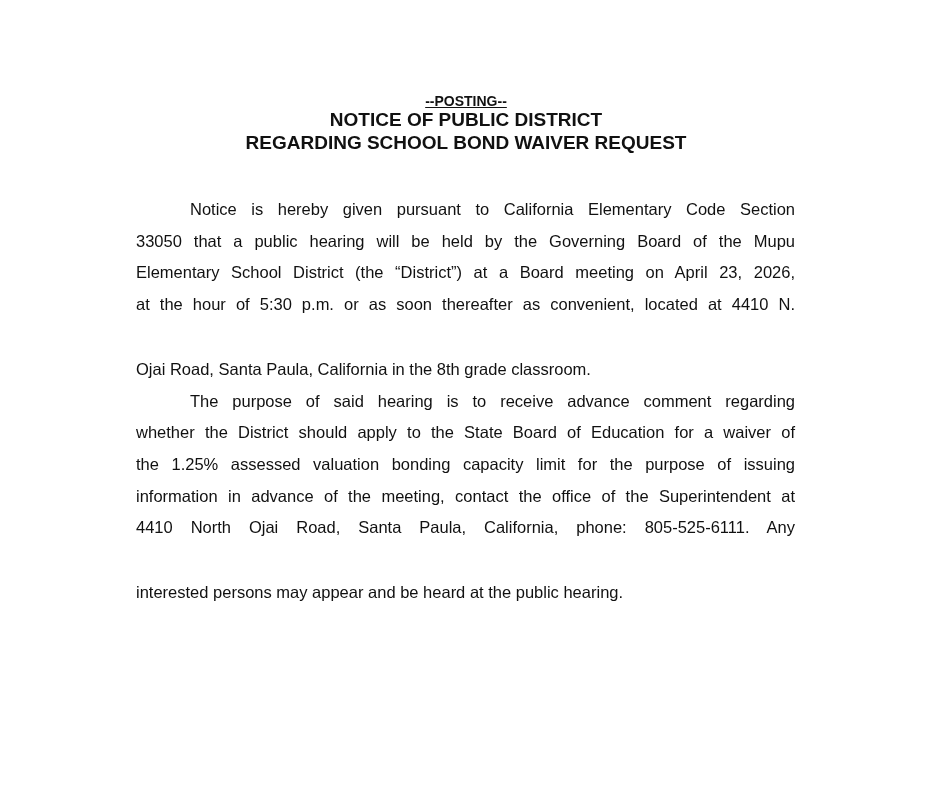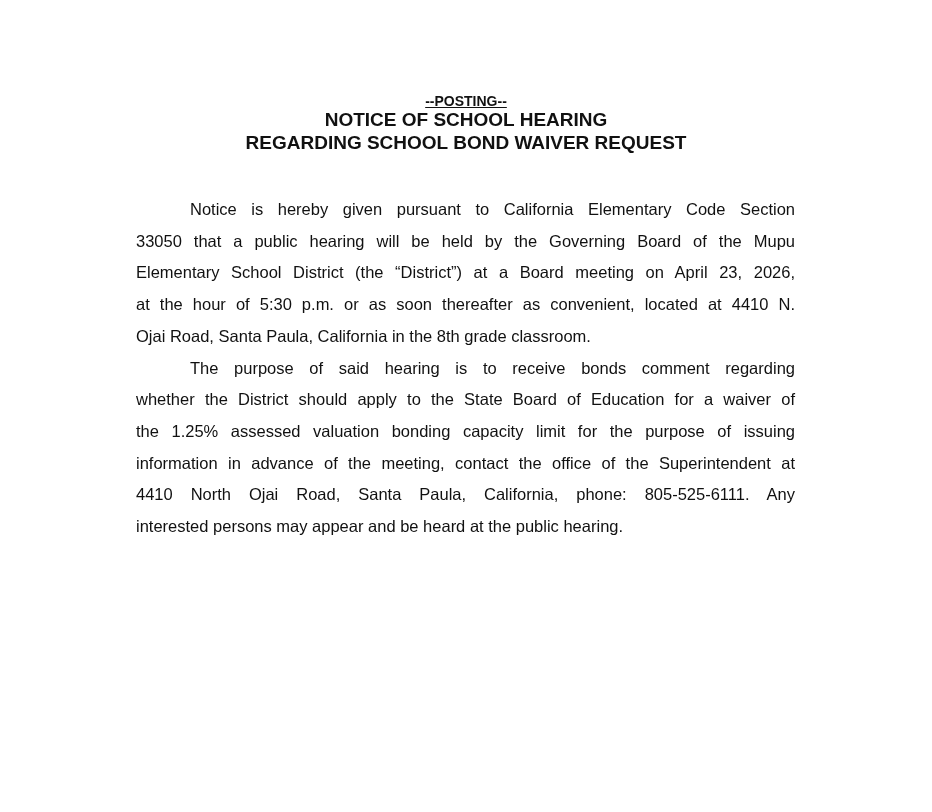--- a/index.html
+++ b/index.html
@@ -60,54 +60,55 @@
       text-align: justify;
     }
     .line {
       display: block;
       text-align: justify;
       text-align-last: justify;
       white-space: nowrap;
     }
     .line.last {
       text-align-last: left;
+      margin-top: 33px;
     }
     .line.first {
       padding-left: 54px;
     }
     .para-wrap {
       text-indent: 0;
     }
   </style>
 </head>
 <body>
 
 <div class="page">
 
   <div class="posting">
     <span>--POSTING--</span>
   </div>
 
   <div class="title">
-    <div>NOTICE OF SCHOOL HEARING</div>
+    <div>NOTICE OF PUBLIC DISTRICT</div>
     <div>REGARDING SCHOOL BOND WAIVER REQUEST</div>
   </div>
 
   <div class="body-text">
 
     <div class="para-wrap">
       <span class="line first">Notice is hereby given pursuant to California Elementary Code Section</span>
       <span class="line">33050 that a public hearing will be held by the Governing Board of the Mupu</span>
       <span class="line">Elementary School District (the “District”) at a Board meeting on April 23, 2026,</span>
       <span class="line">at the hour of 5:30 p.m. or as soon thereafter as convenient, located at 4410 N.</span>
       <span class="line last">Ojai Road, Santa Paula, California in the 8th grade classroom.</span>
     </div>
 
     <div class="para-wrap">
-      <span class="line first">The purpose of said hearing is to receive bonds comment regarding</span>
+      <span class="line first">The purpose of said hearing is to receive advance comment regarding</span>
       <span class="line">whether the District should apply to the State Board of Education for a waiver of</span>
       <span class="line">the 1.25% assessed valuation bonding capacity limit for the purpose of issuing</span>
       <span class="line">information in advance of the meeting, contact the office of the Superintendent at</span>
       <span class="line">4410 North Ojai Road, Santa Paula, California, phone:  805-525-6111.  Any</span>
       <span class="line last">interested persons may appear and be heard at the public hearing.</span>
     </div>
 
   </div>
 </div>
 

